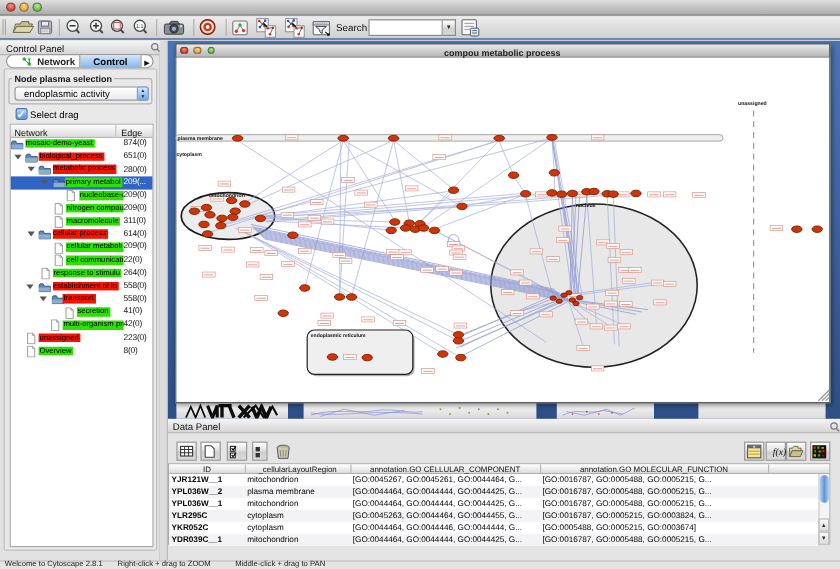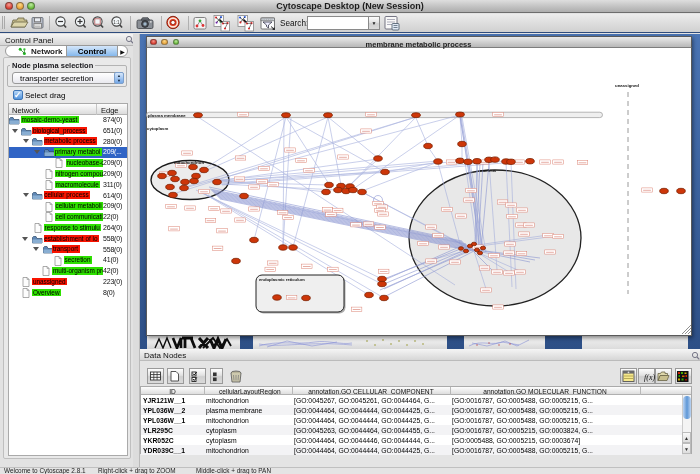--- a/index.html
+++ b/index.html
@@ -7,21 +7,20 @@
 .abs{position:absolute}
 .tl{position:absolute;width:8px;height:8px;border-radius:50%}
 .sep{position:absolute;top:16px;width:1px;height:14px;background:#b0b0b0}
 .gl{background:linear-gradient(#fdfdfd,#e2e2e2 45%,#cfcfcf 55%,#dadada)}
 </style></head><body>
 <div id="stage">
 <div class="abs" style="left:0;top:0;width:700px;height:13px;background:linear-gradient(#dedede,#c2c2c2 55%,#adadad);border-bottom:1px solid #6d6d6d"></div>
 <div class="tl" style="left:5px;top:1.5px;background:radial-gradient(circle at 50% 30%,#f49f96,#d83c30 70%);border:0.5px solid rgba(60,60,60,.55)"></div>
 <div class="tl" style="left:16px;top:1.5px;background:radial-gradient(circle at 50% 30%,#fbd886,#e9a33b 70%);border:0.5px solid rgba(60,60,60,.55)"></div>
 <div class="tl" style="left:27px;top:1.5px;background:radial-gradient(circle at 50% 30%,#bfe9a2,#68bb38 70%);border:0.5px solid rgba(60,60,60,.55)"></div>
-<div class="abs" style="left:0;top:1px;width:700px;text-align:center;font-size:9px;font-weight:bold;color:#1c1c1c">Cytoscape Desktop (New Session)</div>
 <div class="abs" style="left:0;top:14px;width:700px;height:19px;background:linear-gradient(#ececec,#d0d0d0);border-bottom:1px solid #2e4c7d"></div>
 <div class="abs" style="left:2px;top:16px;width:1px;height:13px;background:#aaa"></div>
     <div class="abs" style="left:4px;top:16px;width:1px;height:13px;background:#aaa"></div>
 <div class="sep" style="left:49px"></div>
 <div class="sep" style="left:130px"></div>
 <div class="sep" style="left:161px"></div>
 <div class="sep" style="left:188px"></div>
 <svg class="abs" style="left:0;top:14px" width="700" height="19" viewBox="0 0 700 19">
 <g>
  <path d="M11 13 L13 6 L17 6 L18 4 L24 4 L24 6 L27 6 L25 13 Z" fill="#c8bf8e" stroke="#6b6648" stroke-width="0.8"></path>
@@ -128,21 +127,21 @@
 <svg class="abs" style="left:17.5px;top:47px" width="9" height="9">
       <circle cx="2.2" cy="2.2" r="1.5" fill="#2b2"></circle>
       <circle cx="6.4" cy="6.4" r="1.5" fill="#2b2"></circle>
       <circle cx="6.4" cy="2.2" r="1.2" fill="#6d6"></circle>
       <line x1="2.2" y1="2.2" x2="6.4" y2="6.4" stroke="#383" stroke-width="0.8"></line>
       <line x1="6.4" y1="2.2" x2="6.4" y2="6.4" stroke="#383" stroke-width="0.8"></line>
     </svg>
 <div class="abs" style="left:3px;top:57px;width:128px;height:402px;background:#e9e9e9;border:1px solid #bfbfbf;border-radius:2px"></div>
 <div class="abs" style="left:7px;top:65px;width:120px;height:22px;border:1px solid #b3b3b3;border-radius:2px"></div>
 <div class="abs" style="left:10px;top:61px;background:#e9e9e9;padding:0 2px;font-size:7.5px;font-weight:bold;color:#16161a">Node plasma selection</div>
-<div class="abs" style="left:12px;top:71.5px;width:112px;height:12px;background:linear-gradient(#fff,#e9e9ef);border:1px solid #9a9a9a;border-radius:3px;font-size:8px;padding:1.5px 0 0 7px;color:#000">transporter secretion</div>
+<div class="abs" style="left:12px;top:71.5px;width:112px;height:12px;background:linear-gradient(#fff,#e9e9ef);border:1px solid #9a9a9a;border-radius:3px;font-size:8px;padding:1.5px 0 0 7px;color:#000">endoplasmic activity</div>
 <div class="abs" style="left:114px;top:71.5px;width:10px;height:12px;background:linear-gradient(#d8e8fb,#74a7e7);border:1px solid #7da0cc;border-radius:2px;color:#123;font-size:4px;line-height:4.5px;text-align:center;padding-top:1.5px">▲<br>▼</div>
 <div class="abs" style="left:13px;top:90px;width:9.5px;height:9.5px;background:linear-gradient(#b7d7f8,#5193dd);border:1px solid #3f76b5;border-radius:2px;color:#fff;font-size:9px;line-height:9px;font-weight:bold;text-align:center">✓</div>
 <div class="abs" style="left:25px;top:91px;font-size:8px;color:#000">Select drag</div>
 <div class="abs" style="left:8px;top:103px;width:120px;height:353px;background:#fff;border:1px solid #aaa"></div>
 <div class="abs" style="left:9px;top:104px;width:118px;height:10.5px;background:linear-gradient(#fdfdfd,#dcdcdc);border-bottom:1px solid #b5b5b5"></div>
 <div class="abs" style="left:96px;top:104px;width:1px;height:10.5px;background:#c5c5c5"></div>
 <div class="abs" style="left:12px;top:106px;font-size:7.5px;color:#111">Network</div>
 <div class="abs" style="left:101px;top:106px;font-size:7.5px;color:#111">Edge</div>
 <svg class="abs" style="left:9px;top:115.7px" width="11" height="9">
       <path d="M0.5 2.5 L0.5 8 L10 8 L10 3.5 L5 3.5 L4 1.5 L1.5 1.5 Z" fill="#5f87b5" stroke="#2d4a6b" stroke-width="0.7"></path>
@@ -291,21 +290,21 @@
         <circle cx="342" cy="7" r="0.7"></circle>
         <circle cx="352" cy="9" r="0.7"></circle>
         <circle cx="363" cy="8" r="0.7"></circle>
 </g>
 </svg>
 <div class="abs" style="left:145.5px;top:36px;width:546px;height:300px;background:#fff;border:1px solid #5a5a5a;box-shadow:1px 2px 4px rgba(0,0,0,.45)"></div>
 <div class="abs" style="left:145.5px;top:36px;width:546px;height:12px;background:linear-gradient(#ebebeb,#c6c6c6 70%,#b8b8b8);border:1px solid #5a5a5a;border-bottom:1px solid #7d7d7d"></div>
 <div class="tl" style="left:150.2px;top:38.5px;width:6.8px;height:6.8px;background:radial-gradient(circle at 50% 30%,#f2968c,#d8372a 72%);border:0.5px solid rgba(60,60,60,.5)"></div>
 <div class="tl" style="left:161.3px;top:38.5px;width:6.8px;height:6.8px;background:radial-gradient(circle at 50% 30%,#fbd886,#e9a33b 72%);border:0.5px solid rgba(60,60,60,.5)"></div>
 <div class="tl" style="left:172.6px;top:38.5px;width:6.8px;height:6.8px;background:radial-gradient(circle at 50% 30%,#bfe9a2,#68bb38 72%);border:0.5px solid rgba(60,60,60,.5)"></div>
-<div class="abs" style="left:145.5px;top:39.5px;width:546px;text-align:center;font-size:7.5px;font-weight:bold;color:#222">membrane metabolic process</div>
+<div class="abs" style="left:145.5px;top:39.5px;width:546px;text-align:center;font-size:7.5px;font-weight:bold;color:#222">compou metabolic process</div>
 <svg class="abs" style="left:142px;top:50px" width="548" height="285" viewBox="142 50 548 285">
       <rect x="146.5" y="112.2" width="456" height="5.4" rx="2.7" fill="#efefef" stroke="#999" stroke-width="0.7"></rect>
       <text x="148" y="116.8" font-size="4.3" font-weight="bold" fill="#111">plasma membrane</text>
       <text x="147" y="130.2" font-size="4.3" font-weight="bold" fill="#111">cytoplasm</text>
       <ellipse cx="190" cy="180" rx="39" ry="19.5" fill="#ececec" stroke="#1a1a1a" stroke-width="1.4"></ellipse>
       <ellipse cx="495" cy="238" rx="86" ry="68" fill="#e8e8e8" stroke="#222" stroke-width="1.3"></ellipse>
       <g stroke="#9ea8da" stroke-width="0.65" opacity="0.85">
         <line x1="204" y1="169" x2="286" y2="117"></line>
         <line x1="196" y1="175" x2="328" y2="117"></line>
         <line x1="217" y1="181" x2="378" y2="159"></line>
@@ -800,21 +799,21 @@
     </svg>
 <svg class="abs" style="left:680px;top:322px" width="12" height="13">
       <g stroke="#909090" stroke-width="1">
         <line x1="2" y1="12" x2="11" y2="3"></line>
         <line x1="5" y1="12" x2="11" y2="6"></line>
         <line x1="8" y1="12" x2="11" y2="9"></line>
       </g>
     </svg>
 <div class="abs" style="left:140px;top:350px;width:560px;height:117px;background:#e4e4e4"></div>
 <div class="abs" style="left:140px;top:349px;width:560px;height:12px;background:linear-gradient(#f5f5f5,#d6d6d6);border-bottom:1px solid #bbb"></div>
-<div class="abs" style="left:144px;top:351px;font-size:8px;color:#111">Data Nodes</div>
+<div class="abs" style="left:144px;top:351px;font-size:8px;color:#111">Data Panel</div>
 <svg class="abs" style="left:691px;top:351px" width="9" height="9">
       <circle cx="4" cy="4" r="2.6" fill="none" stroke="#778" stroke-width="1"></circle>
       <line x1="6" y1="6" x2="8.3" y2="8.3" stroke="#778" stroke-width="1.2"></line>
     </svg>
 <div class="abs gl" style="left:147px;top:368px;width:17px;height:16px;border:1px solid #9a9a9a"></div>
 <div class="abs gl" style="left:167px;top:368px;width:17px;height:16px;border:1px solid #9a9a9a"></div>
 <div class="abs gl" style="left:189px;top:368px;width:17px;height:16px;border:1px solid #9a9a9a"></div>
 <div class="abs gl" style="left:210px;top:368px;width:13px;height:16px;border:1px solid #9a9a9a"></div>
 <svg class="abs" style="left:147px;top:368px" width="110" height="17" viewBox="0 0 110 17">
  <rect x="3.5" y="4" width="10" height="8" fill="#fff" stroke="#333" stroke-width="0.9"></rect>

